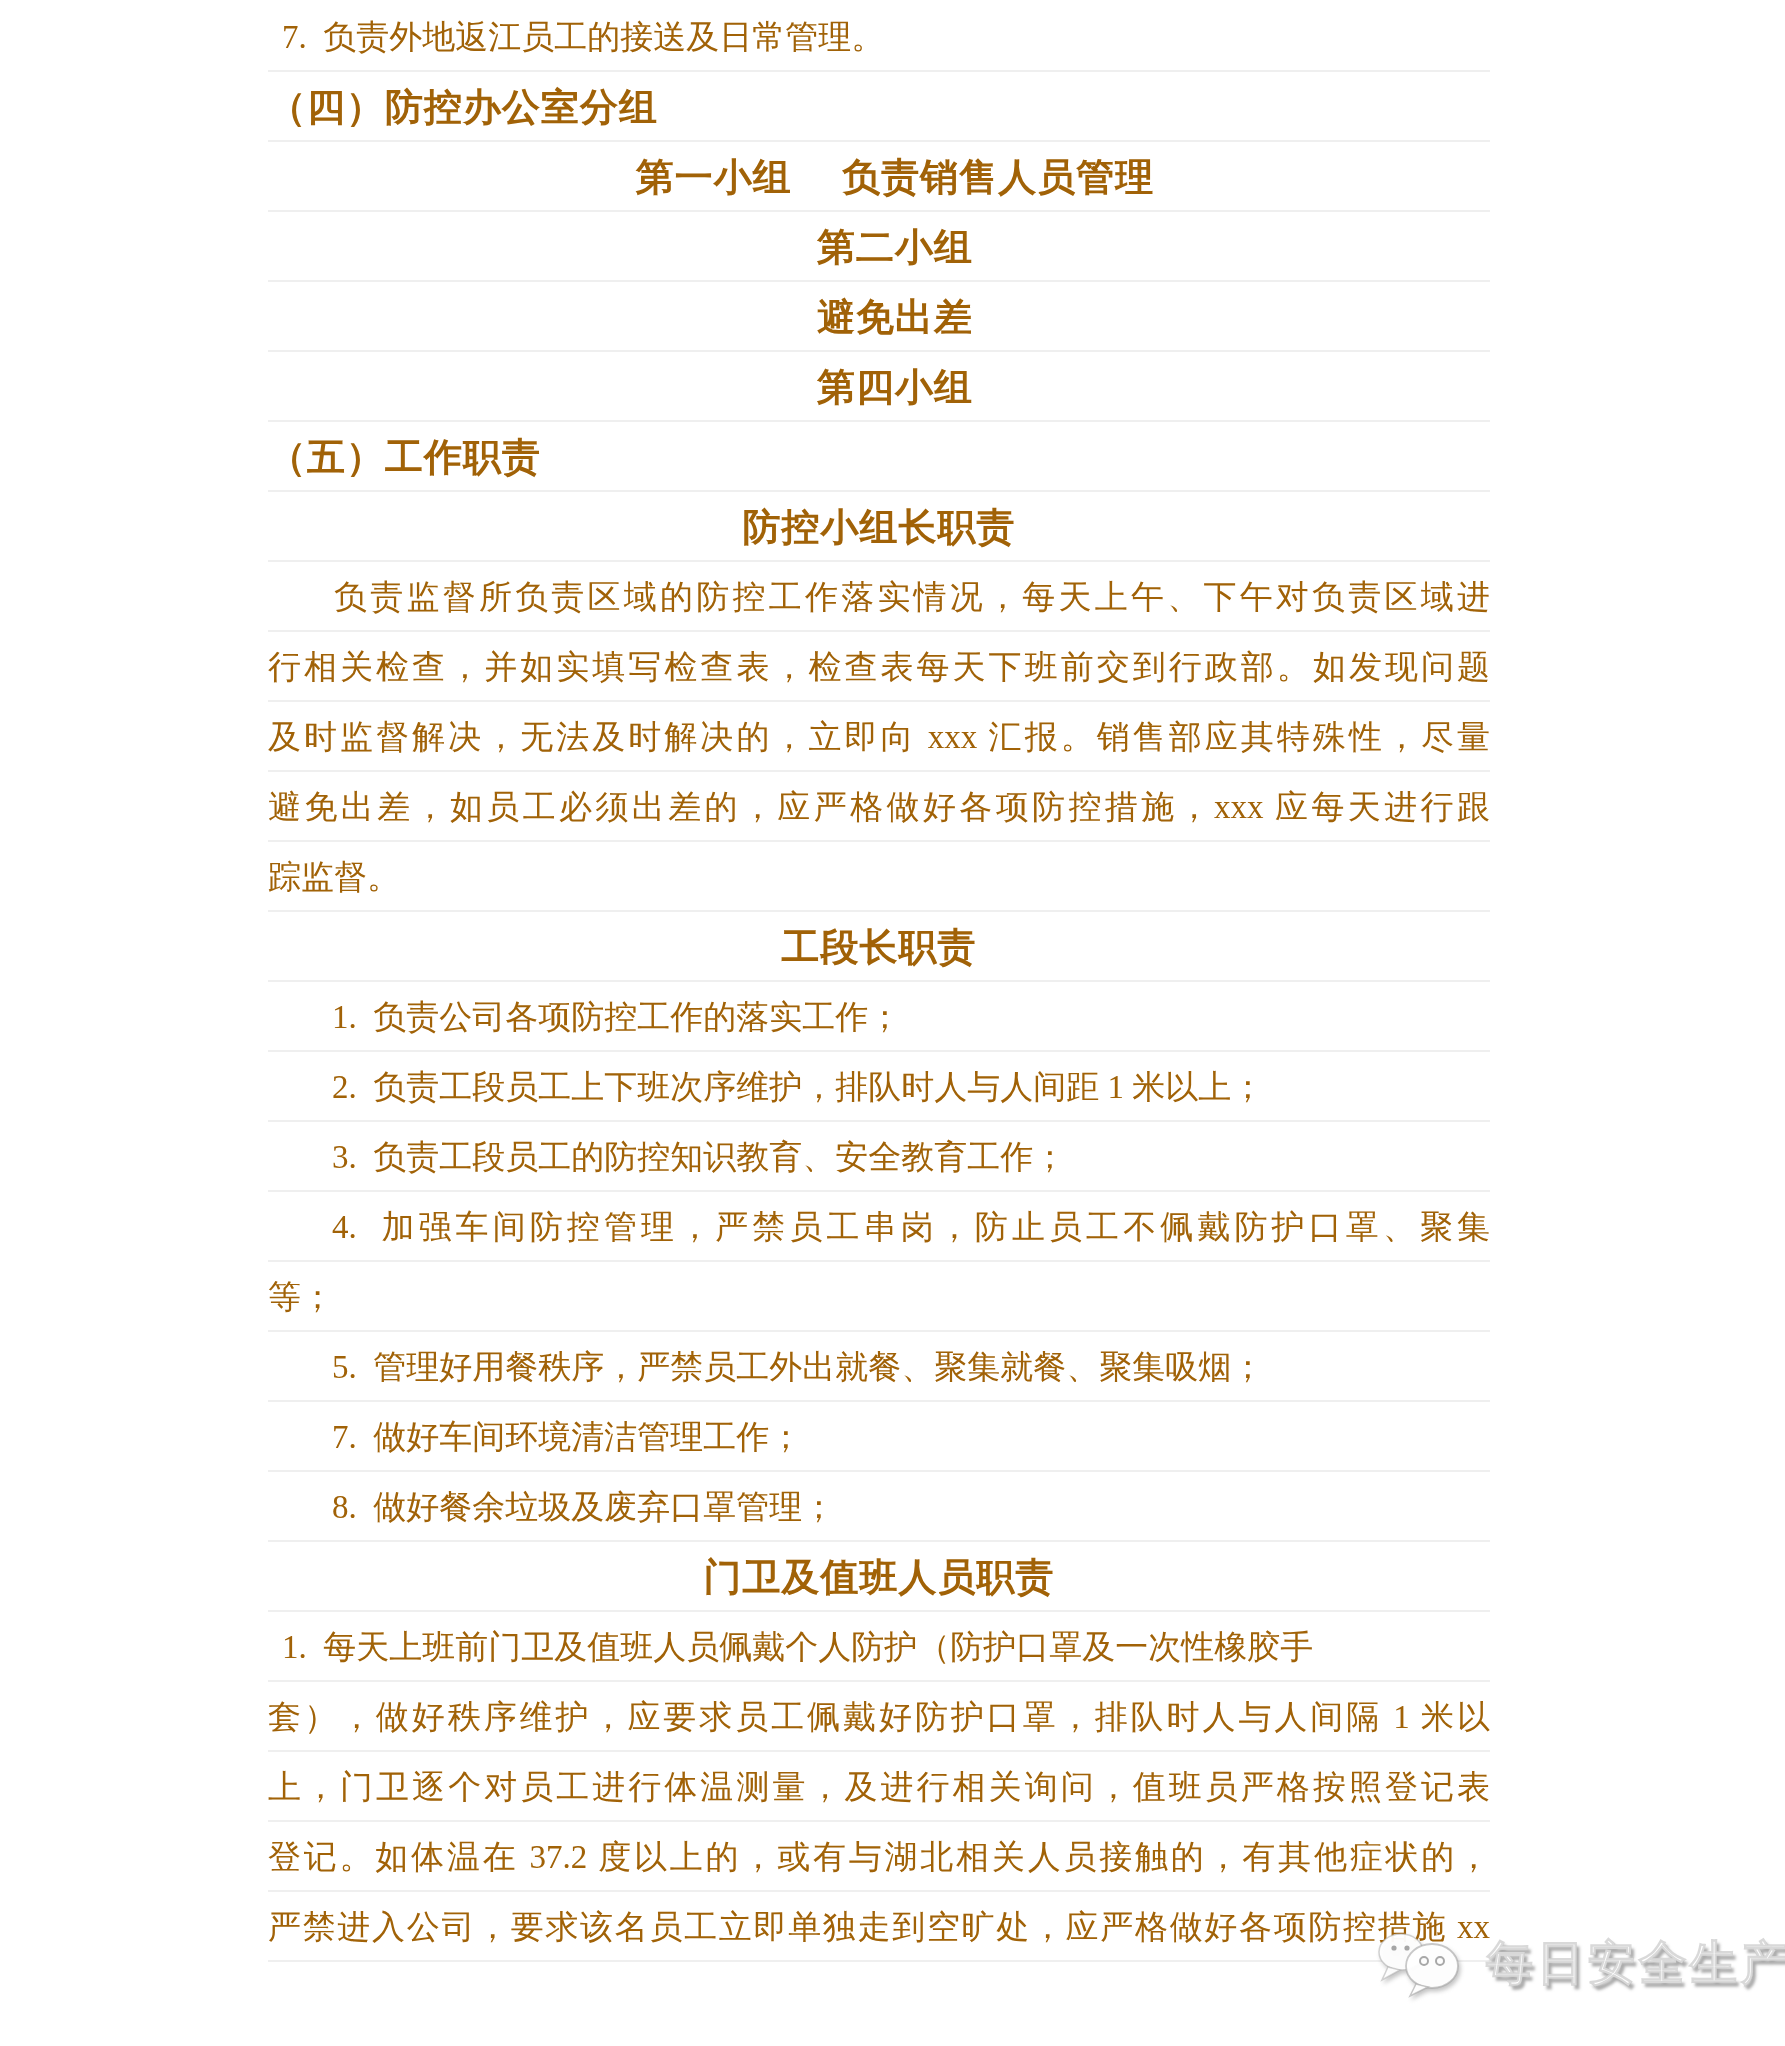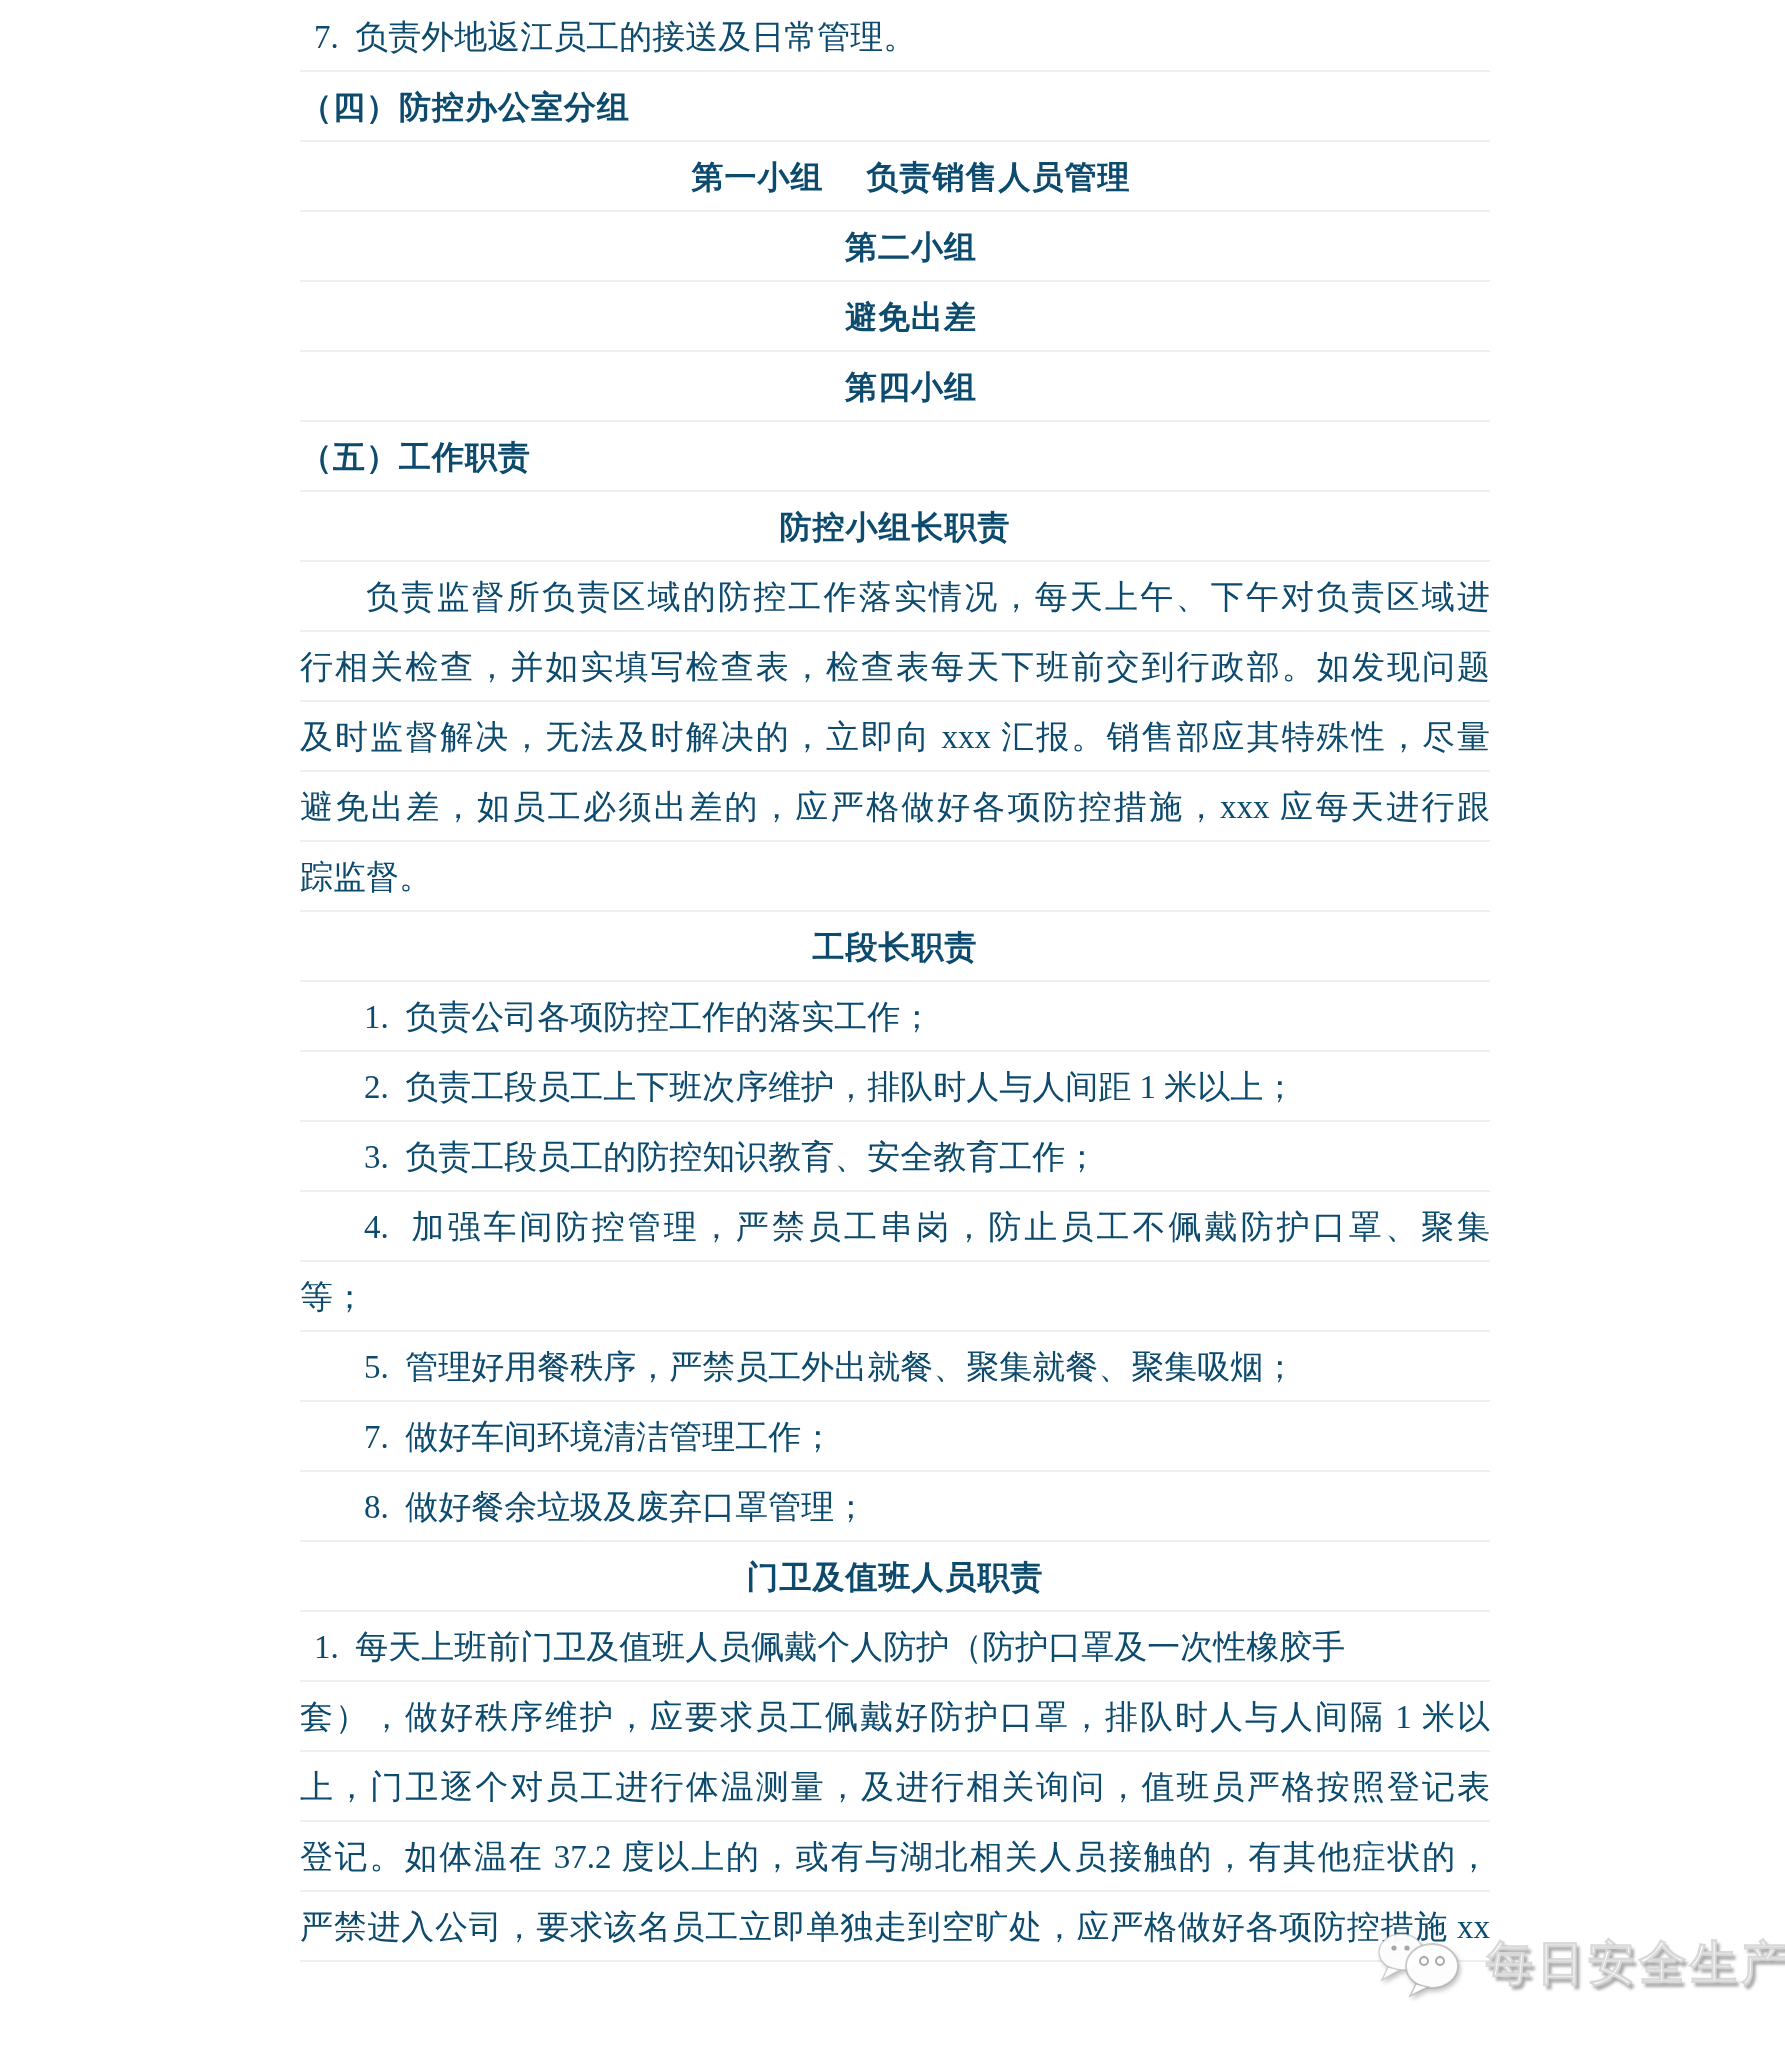--- a/index.html
+++ b/index.html
@@ -24,35 +24,34 @@
   .content {
     position: absolute;
     left: 268px;
     top: 2px;
     width: 1222px;
   }
   .line {
     height: 70px;
     line-height: 70px;
     font-size: 33px;
-    color: #0c4a6e;
+    color: #a16207;
     border-bottom: 2px solid #efefef;
     letter-spacing: 0;
     box-sizing: border-box;
     overflow: visible;
-    margin-left: 32px;
   }
   .body {
     font-family: "Liberation Serif", "DejaVu Serif", serif;
     font-weight: normal;
   }
   .head {
     font-family: "Liberation Sans", "DejaVu Sans", sans-serif;
     font-weight: bold;
-    font-size: 32px;
+    font-size: 38px;
     letter-spacing: 1px;
   }
   .center {
     text-align: left;
     text-align-last: center;
   }
   .just {
     text-align: justify;
     text-align-last: justify;
   }

